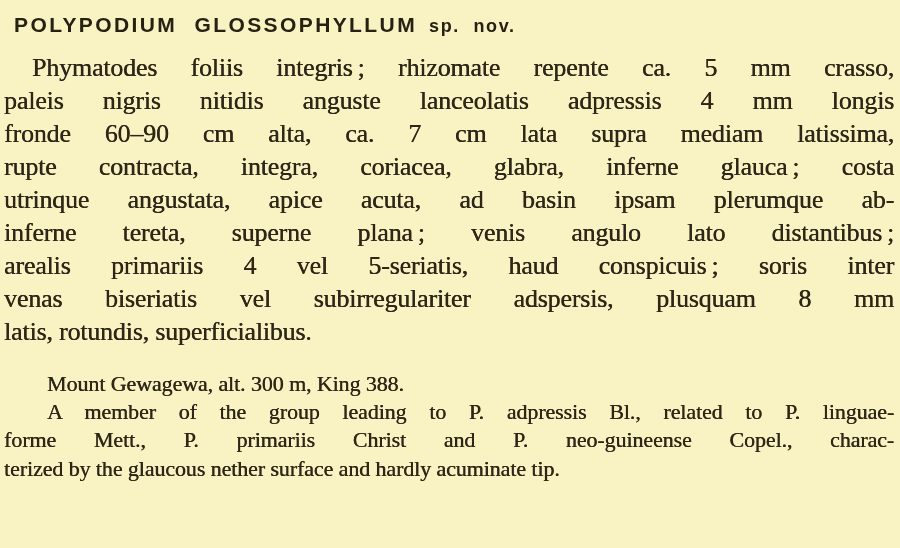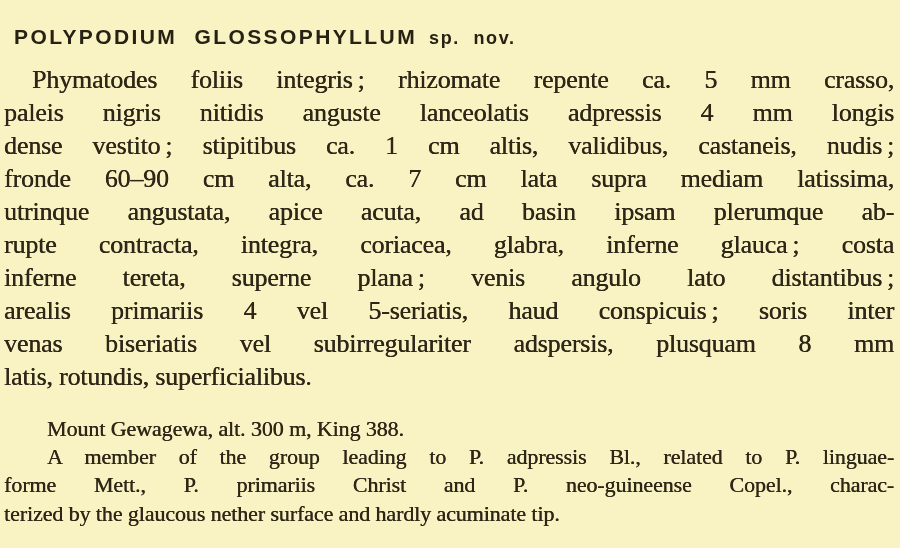--- a/index.html
+++ b/index.html
@@ -6,21 +6,21 @@
   body {
     width: 900px; height: 548px;
     background: #f9f2c2;
     color: #2e2718;
     overflow: hidden;
     font-family: "Liberation Serif", serif;
   }
   .page {
     box-sizing: border-box;
     width: 900px; height: 548px;
-    padding: 20px 6px 0 4px;
+    padding: 8px 6px 0 4px;
   }
   
   .title {
     margin: 0 0 0 10px;
     line-height: 26px;
     font-family: "Liberation Sans", sans-serif;
     font-weight: 700;
     color: #272113;
     white-space: nowrap;
   }
@@ -58,24 +58,23 @@
 <body style="background: rgb(249, 242, 194); color: rgb(46, 39, 24);">
 
 <div class="page">
   <h1 class="title">
     <span class="t-main">POLYPODIUM GLOSSOPHYLLUM</span><span class="t-suffix">sp. nov.</span>
   </h1>
 
   <div class="para body-para">
       <div class="line j ind"><span>Phymatodes foliis integris ; rhizomate repente ca. 5 mm crasso,</span></div>
       <div class="line j"><span>paleis nigris nitidis anguste lanceolatis adpressis 4 mm longis</span></div>
-      <div class="line j"><span>dense vestito ; stipitibus ca. 1 cm altis, validibus, castaneis, nudis ;</span></div>
       <div class="line j"><span>fronde 60–90 cm alta, ca. 7 cm lata supra mediam latissima,</span></div>
+      <div class="line j"><span>rupte contracta, integra, coriacea, glabra, inferne glauca ; costa</span></div>
       <div class="line j"><span>utrinque angustata, apice acuta, ad basin ipsam plerumque ab-</span></div>
-      <div class="line j"><span>rupte contracta, integra, coriacea, glabra, inferne glauca ; costa</span></div>
       <div class="line j"><span>inferne tereta, superne plana ; venis angulo lato distantibus ;</span></div>
       <div class="line j"><span>arealis primariis 4 vel 5-seriatis, haud conspicuis ; soris inter</span></div>
       <div class="line j"><span>venas biseriatis vel subirregulariter adspersis, plusquam 8 mm</span></div>
       <div class="line"><span>latis, rotundis, superficialibus.</span></div>
     </div>
 
   <div class="para notes-para">
       <div class="line ind"><span>Mount Gewagewa, alt. 300 m, </span><span class="it">King 388</span><span>.</span></div>
       <div class="line j ind"><span>A member of the group leading to </span><span class="it">P. adpressis</span><span> Bl., related to </span><span class="it">P. linguae-</span></div>
       <div class="line j"><span class="it">forme</span><span> Mett., </span><span class="it">P. primariis</span><span> Christ and </span><span class="it">P. neo-guineense</span><span> Copel., charac-</span></div>

